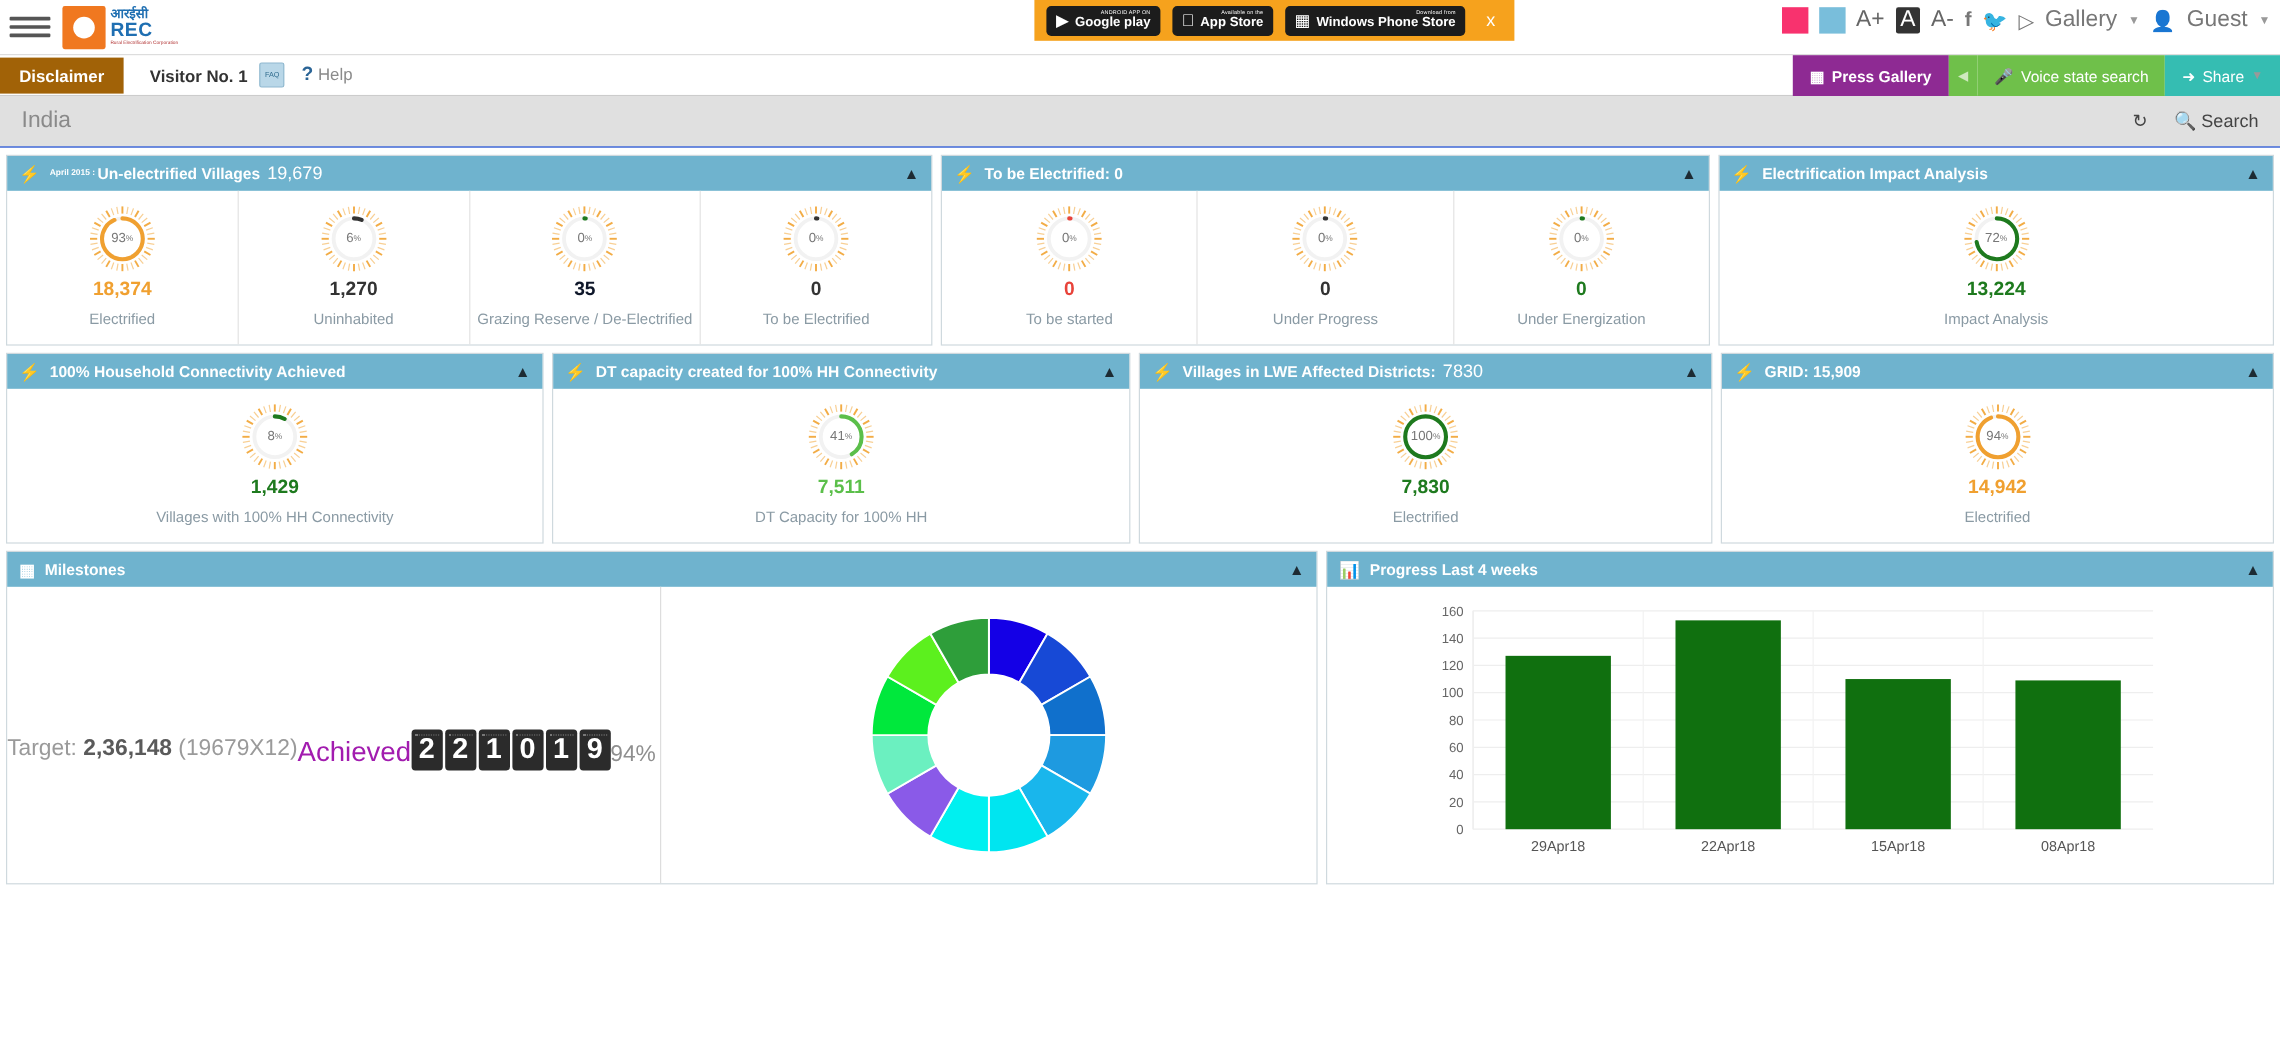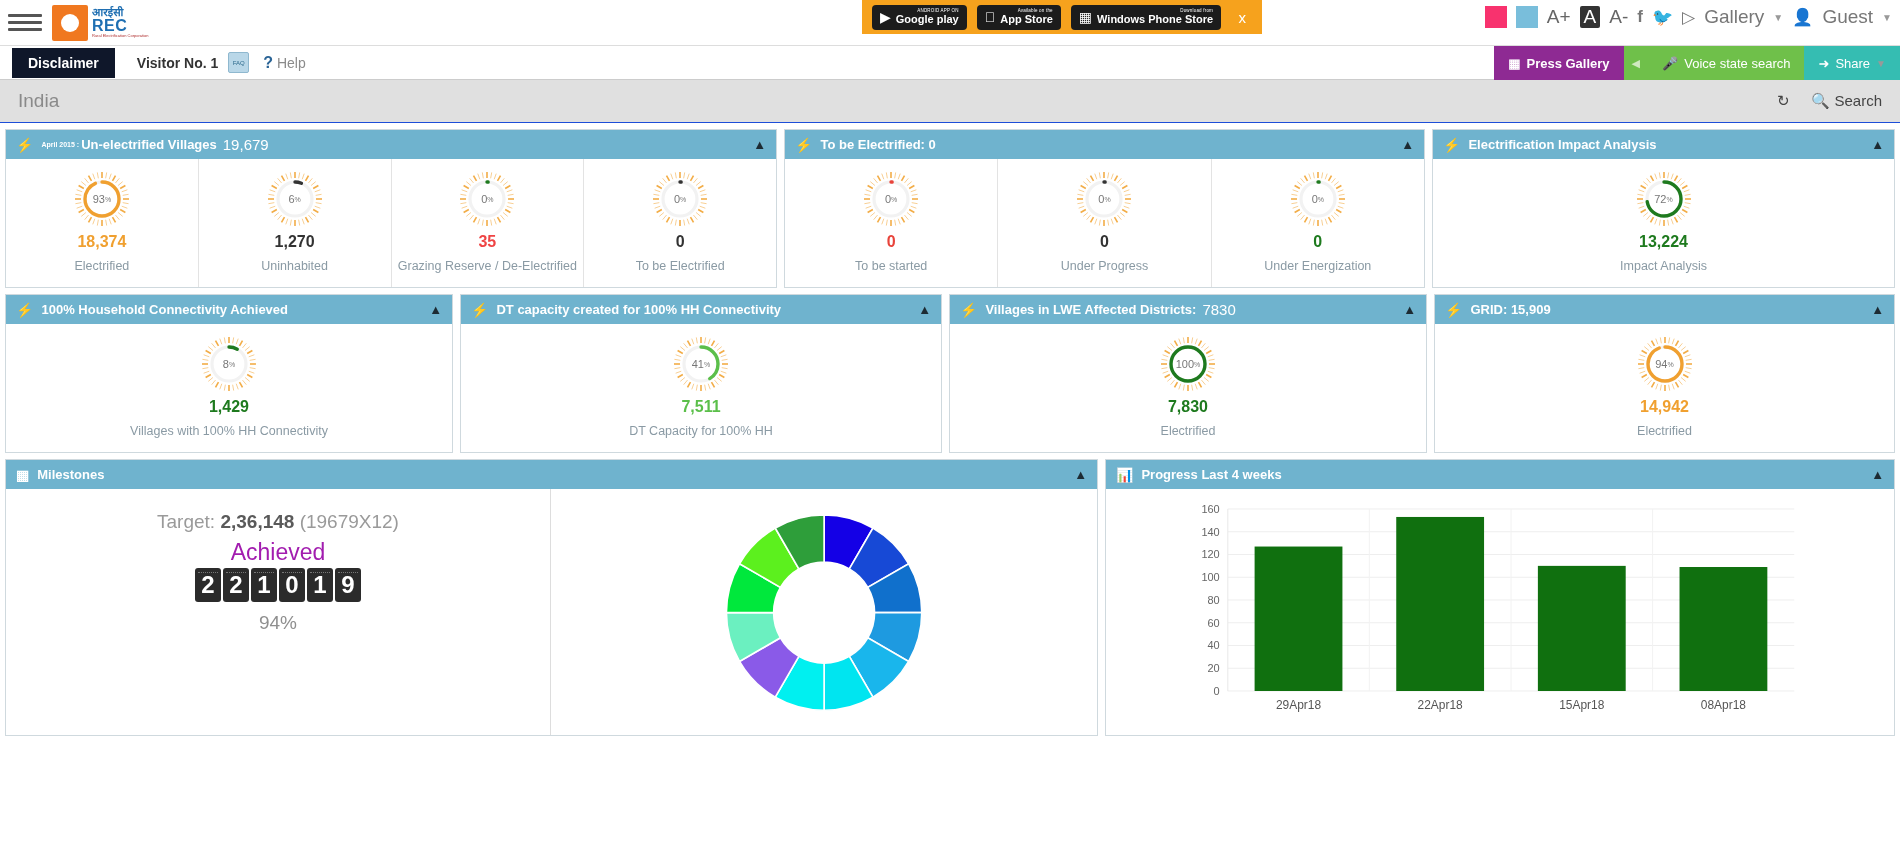--- a/index.html
+++ b/index.html
@@ -74,22 +74,22 @@
 
   
   .actionbar {
     position: relative;
     height: 34px;
     background: #fff;
     border-top: 1px solid #ddd;
     display: flex; align-items: center;
   }
   .disclaimer {
-    background: #0f172a; color: #fff; font-weight: bold;
-    font-size: 14px; padding: 7px 16px; margin-left: 12px;
+    background: #a16207; color: #fff; font-weight: bold;
+    font-size: 14px; padding: 7px 16px; margin-left: 0;
     cursor: pointer;
   }
   .visitor { margin-left: 22px; font-size: 14px; font-weight: bold; color: #333; }
   .faq-ico {
     margin-left: 10px; width: 21px; height: 21px;
     background: #b9d7e8; border: 1px solid #8fb8cf;
     border-radius: 2px; font-size: 6px; color: #2e6a8c;
     display: flex; align-items: center; justify-content: center;
     cursor: pointer;
   }
@@ -152,21 +152,21 @@
 
   .m-val { font-size: 16px; font-weight: bold; margin-bottom: 8px; }
   .m-lbl { font-size: 12.5px; color: #8a9aa4; text-align: right; }
 
   
   .bottom-row { display: flex; gap: 7px; padding: 6px 5px 0 5px; }
   .milestones { width: 1093px; }
   .ms-body { display: flex; flex: 1; min-height: 235px; }
   .ms-left {
     width: 545px; border-right: 1px solid #ddd;
-    display: flex; flex-direction: column; align-items: center;
+    display: flex; align-items: center;
     padding-top: 22px;
   }
   .ms-target { font-size: 19px; color: #9a9a9a; }
   .ms-target b { color: #5a5a5a; font-weight: bold; }
   .ms-ach { font-size: 23px; color: #a21caf; margin-top: 6px; }
   .odometer { display: flex; gap: 2px; margin-top: 2px; }
   .odo-digit {
     width: 26px; height: 34px; background: #2b2b2b; color: #fff;
     font-size: 24px; font-weight: bold;
     display: flex; align-items: center; justify-content: center;
@@ -454,21 +454,21 @@
               <g id="rg3">
                 <circle cx="22" cy="22" r="17" fill="none" stroke="#f2f2f2" stroke-width="3.2"></circle>
                 <circle cx="22" cy="22" r="17" fill="none" stroke="#1e7a1e" stroke-width="3.4" stroke-linecap="round" stroke-dasharray="1.1868238913561442 106.81415022205297" transform="rotate(-90 22 22)"></circle>
               </g>
             </svg>
           <div class="pct">
               <span>0</span>
               <sup>%</sup>
             </div>
         </div>
-        <div class="m-val" style="color:#ef4444">35</div>
+        <div class="m-val" style="color:#0f172a">35</div>
         <div class="m-lbl">Grazing Reserve / De-Electrified</div>
       </div>
       <div class="metric">
         <div class="gauge">
           <svg class="ticks" viewBox="0 0 56 56">
               <g id="tk4">
                 <line x1="28" y1="7" x2="28" y2="1" stroke="#f2a83c" stroke-width="1.6" opacity="0.95"></line>
                 <line x1="31.64661173100554" y1="7.319037186743632" x2="32.68850079700712" y2="1.410190668670385" stroke="#f2a83c" stroke-width="1" opacity="0.55"></line>
                 <line x1="35.18242300983904" y1="8.266454963495924" x2="37.23454386979306" y2="2.6282992387804747" stroke="#f2a83c" stroke-width="1" opacity="0.55"></line>
                 <line x1="38.5" y1="9.813466520526788" x2="41.5" y2="4.6173140978201594" stroke="#f2a83c" stroke-width="1.6" opacity="0.95"></line>

